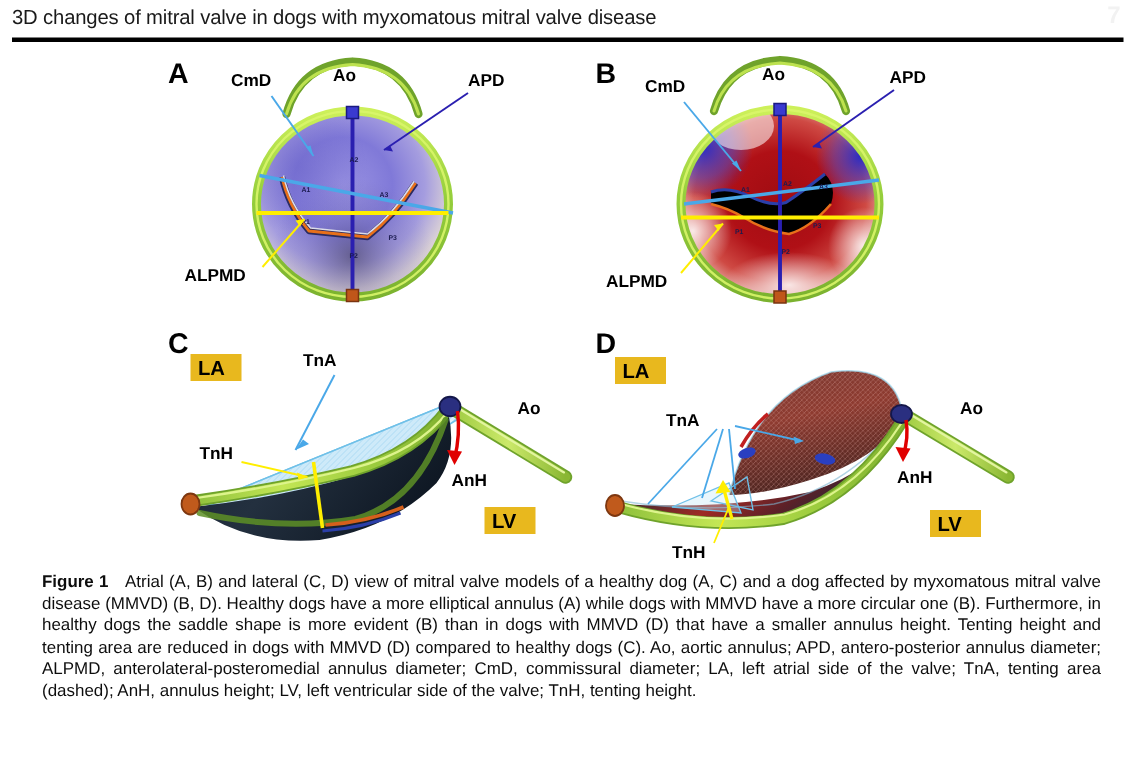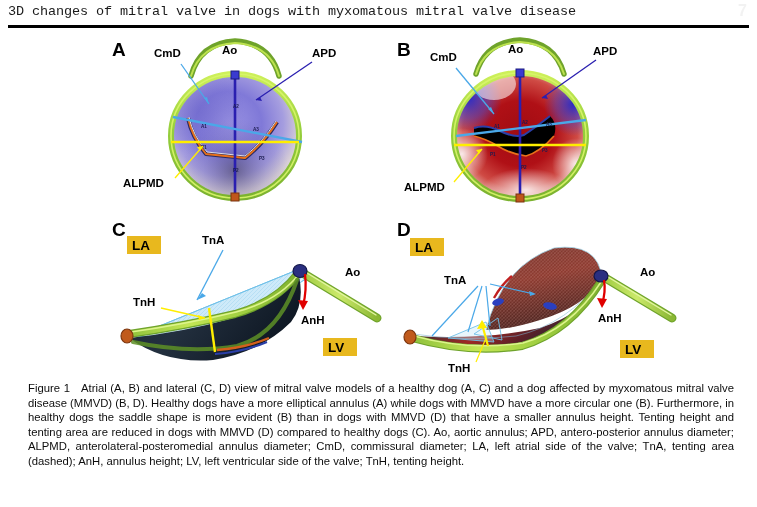--- a/index.html
+++ b/index.html
@@ -21,21 +21,21 @@
     position: absolute;
     left: 0; top: 0;
     width: 757px;
     height: 30px;
   }
   #running-head .rh-title {
     position: absolute;
     left: 8px;
     top: 4px;
     font-size: 13.5px;
-    font-family: Liberation Mono, monospace;
+    font-family: Liberation Sans, sans-serif;
     color: #1a1a1a;
     letter-spacing: -0.1px;
     white-space: nowrap;
   }
   #running-head .rh-page {
     position: absolute;
     right: 10px;
     top: 2px;
     font-size: 16px;
     font-weight: bold;
@@ -76,21 +76,21 @@
     left: 28px;
     top: 381px;
     width: 706px;
     font-size: 11.3px;
     line-height: 14.6px;
     font-family: "Liberation Sans", sans-serif;
     color: #0d0d0d;
     text-align: justify;
   }
   #caption .figlabel {
-    font-weight: normal;
+    font-weight: bold;
   }
   #caption .gap {
     display: inline-block;
     width: 11px;
   }
 
   svg { display: block; }
   text { font-family: "Liberation Sans", sans-serif; }
   .lbl {
     font-size: 11.5px;

